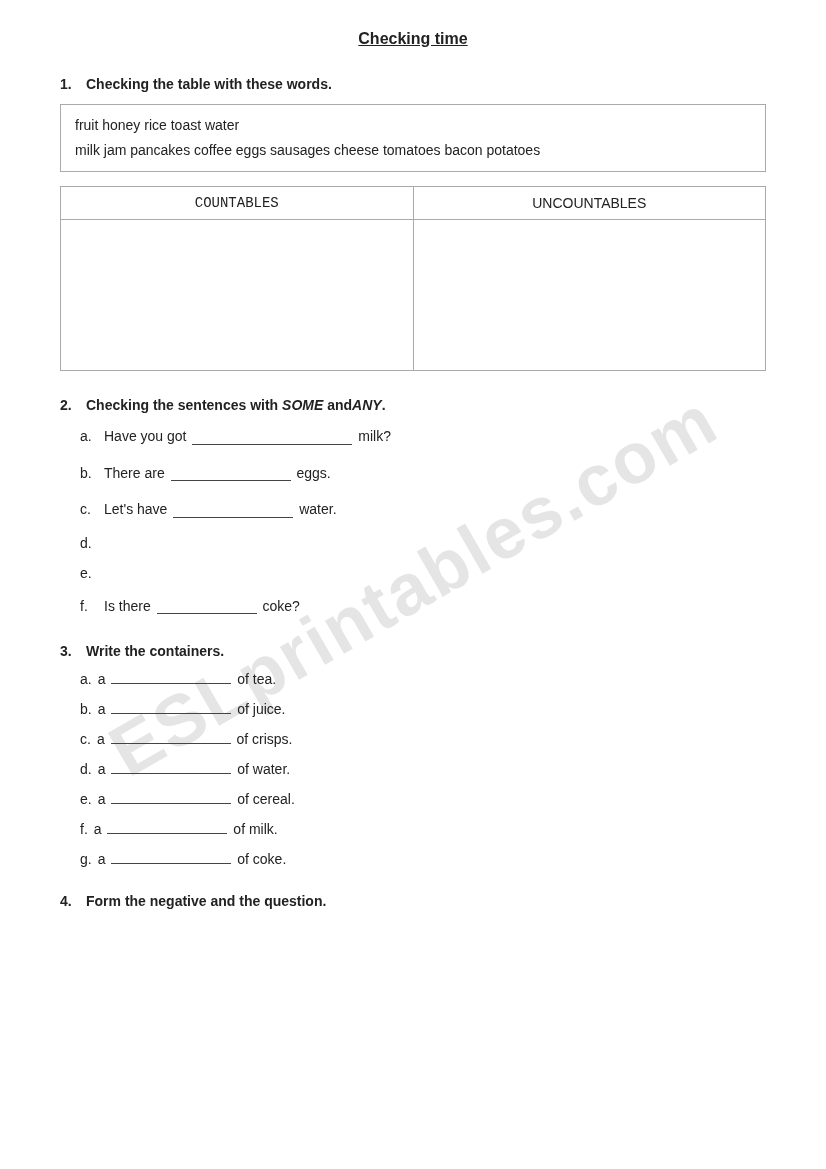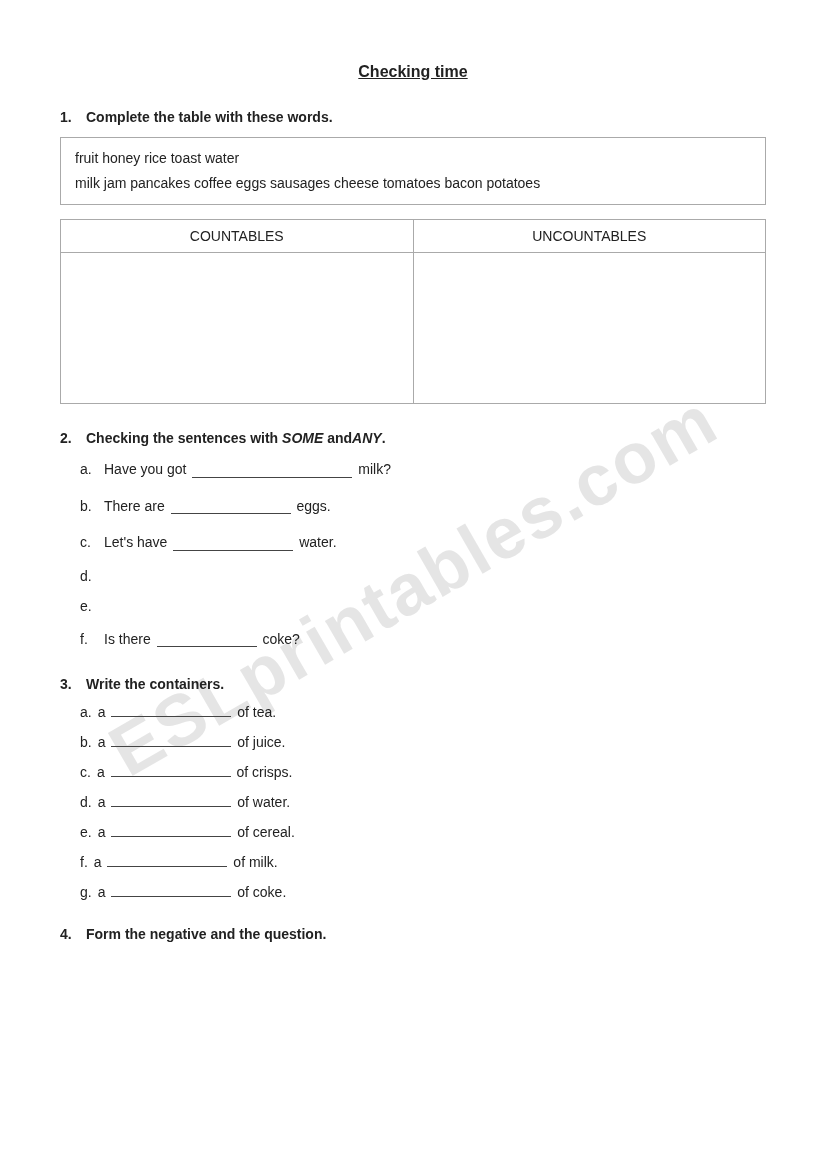--- a/index.html
+++ b/index.html
@@ -18,21 +18,20 @@
       padding: 30px 60px;
       position: relative;
     }
 
     .page-title {
       text-align: center;
       font-size: 16px;
       font-weight: bold;
       text-decoration: underline;
       margin-bottom: 28px;
-      margin-top: 33px;
     }
 
     .question-block {
       margin-bottom: 26px;
     }
 
     .question-header {
       font-weight: bold;
       font-size: 14px;
       margin-bottom: 12px;
@@ -65,20 +64,21 @@
     .table-header-cell {
       flex: 1;
       text-align: center;
       padding: 8px;
       font-size: 14px;
       font-weight: normal;
     }
 
     .table-header-cell:first-child {
       border-right: 1px solid #aaa;
+      font-family: Liberation Mono, monospace;
     }
 
     .table-body-row {
       display: flex;
       height: 150px;
     }
 
     .table-body-cell {
       flex: 1;
       padding: 8px;
@@ -171,21 +171,21 @@
 
 <div class="watermark">ESLprintables.com</div>
 
 <div class="content">
 
   <div class="page-title">Checking time</div>
 
   <div class="question-block">
     <div class="question-header">
       <span class="question-number">1.</span>
-      <span>Complete the table with these words.</span>
+      <span>Checking the table with these words.</span>
     </div>
 
     <div class="word-box">
       <div>fruit   honey   rice   toast   water</div>
       <div>milk   jam   pancakes   coffee   eggs   sausages   cheese   tomatoes   bacon   potatoes</div>
     </div>
 
     <div class="table-container">
       <div class="table-header-row">
         <div class="table-header-cell">COUNTABLES</div>

